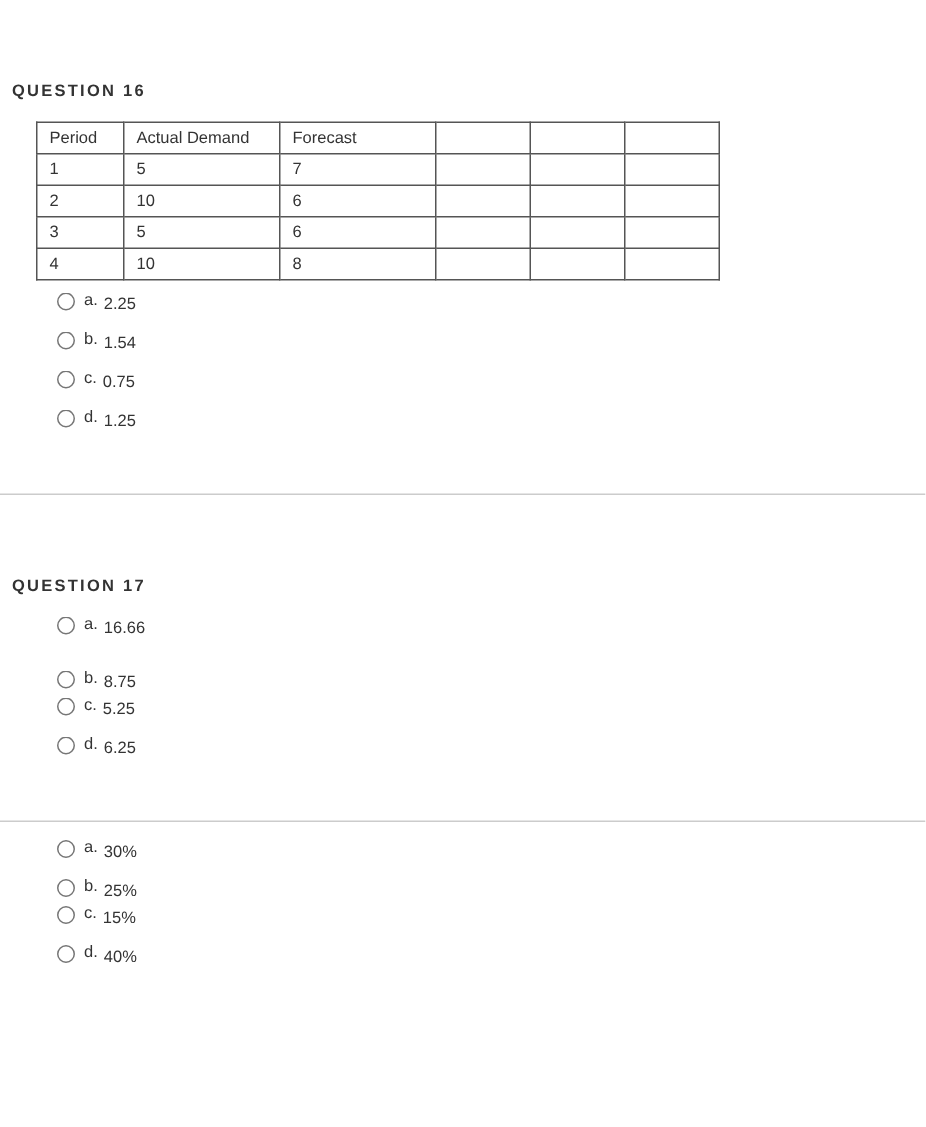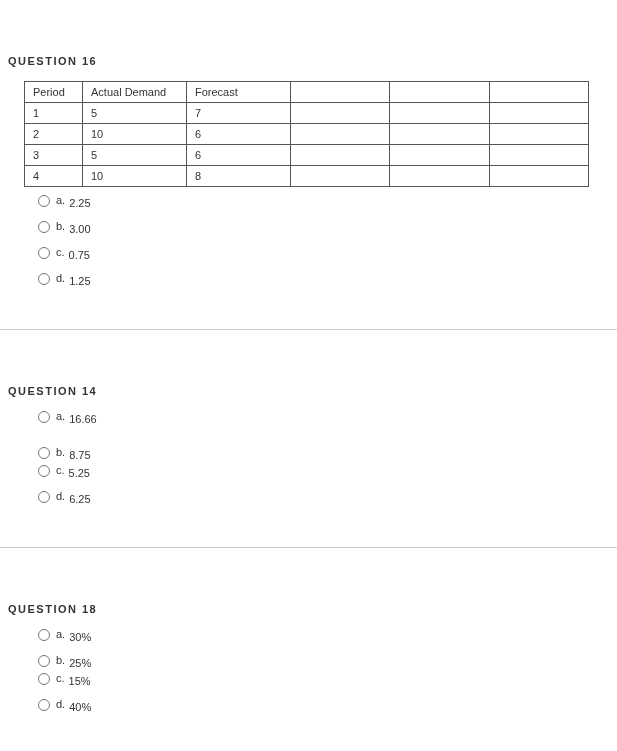--- a/index.html
+++ b/index.html
@@ -33,21 +33,21 @@
   .q-instr {
     font-size: 11px;
     margin-bottom: 18px;
   }
   .q-sub {
     font-size: 11px;
     margin: 18px 0 14px 0;
   }
   table.data {
     border-collapse: collapse;
-    width: 565px;
+    width: 456px;
     margin-bottom: 8px;
   }
   table.data td {
     border: 1px solid #555;
     padding: 4px 8px;
     font-size: 11px;
     height: 20px;
     vertical-align: middle;
   }
   table.data td.c1 { width: 58px; }
@@ -133,38 +133,38 @@
 
     <div class="options">
       <label class="opt">
         <input type="radio" name="q16" style="">
         <span class="key">a.</span>
         <span class="val">2.25</span>
       </label>
       <label class="opt">
         <input type="radio" name="q16" style="">
         <span class="key">b.</span>
-        <span class="val">3.00</span>
+        <span class="val">1.54</span>
       </label>
       <label class="opt">
         <input type="radio" name="q16" style="">
         <span class="key">c.</span>
         <span class="val">0.75</span>
       </label>
       <label class="opt">
         <input type="radio" name="q16" style="">
         <span class="key">d.</span>
         <span class="val">1.25</span>
       </label>
     </div>
   </div>
 </div>
 
 <div class="question-block">
-  <div class="q-title">QUESTION 14</div>
+  <div class="q-title">QUESTION 17</div>
   <div class="q-body">
     <div class="options">
       <label class="opt" style="margin-bottom:24px">
         <input type="radio" name="q17" style="">
         <span class="key">a.</span>
         <span class="val">16.66</span>
       </label>
       <div class="group-tight">
         <label class="opt">
           <input type="radio" name="q17" style="">
@@ -180,21 +180,20 @@
       <label class="opt">
         <input type="radio" name="q17" style="">
         <span class="key">d.</span>
         <span class="val">6.25</span>
       </label>
     </div>
   </div>
 </div>
 
 <div class="question-block">
-  <div class="q-title">QUESTION 18</div>
   <div class="q-body">
     <div class="options">
       <label class="opt">
         <input type="radio" name="q18" style="">
         <span class="key">a.</span>
         <span class="val">30%</span>
       </label>
       <div class="group-tight">
         <label class="opt">
           <input type="radio" name="q18" style="">

